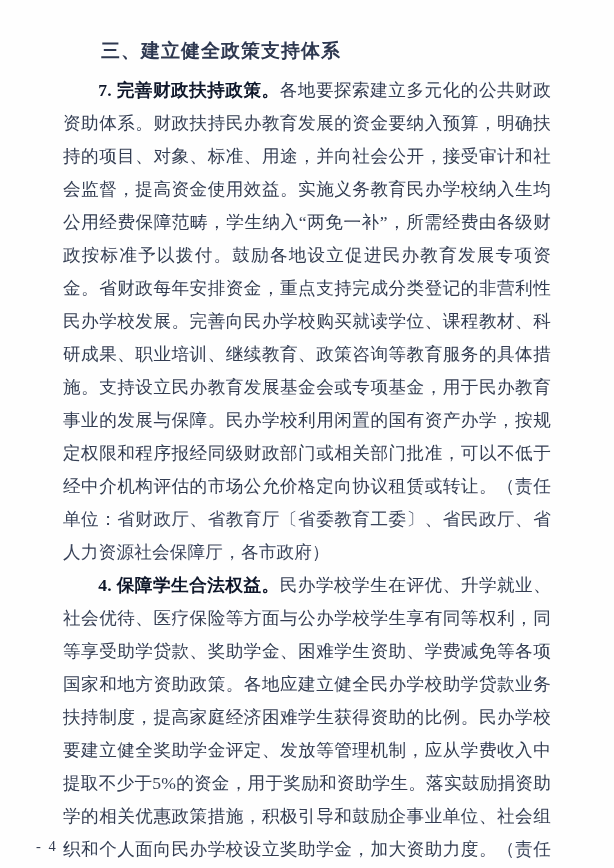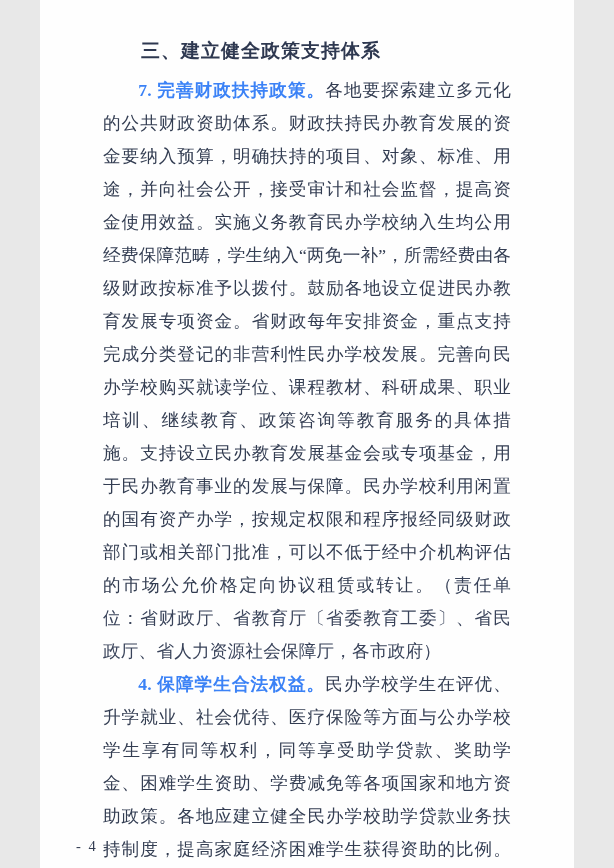--- a/index.html
+++ b/index.html
@@ -2,21 +2,21 @@
 <html><head>
 <meta charset="utf-8">
 <style>
   html, body {
     margin: 0;
     padding: 0;
     background: #e8e8e8;
   }
   .page {
     position: relative;
-    width: 534px;
+    width: 614px;
     height: 868px;
     margin: 0 auto;
     background: #fefefe;
     box-sizing: border-box;
     padding: 34px 63px 0 63px;
     overflow: hidden;
     color: #333d52;
     font-family: "Liberation Serif", "DejaVu Serif", serif;
   }
   .heading {
@@ -34,21 +34,21 @@
     font-size: 17.6px;
     line-height: 33px;
     text-indent: 2em;
     text-align: justify;
     text-justify: inter-ideograph;
     letter-spacing: 0.2px;
     color: #333d52;
   }
   .para .lead {
     font-weight: 700;
-    color: #3b82f6;
+    color: #0f172a;
   }
   .para .kai {
     
     color: #39435a;
   }
   .page-number {
     position: absolute;
     left: 36px;
     bottom: 13px;
     font-size: 14.5px;

